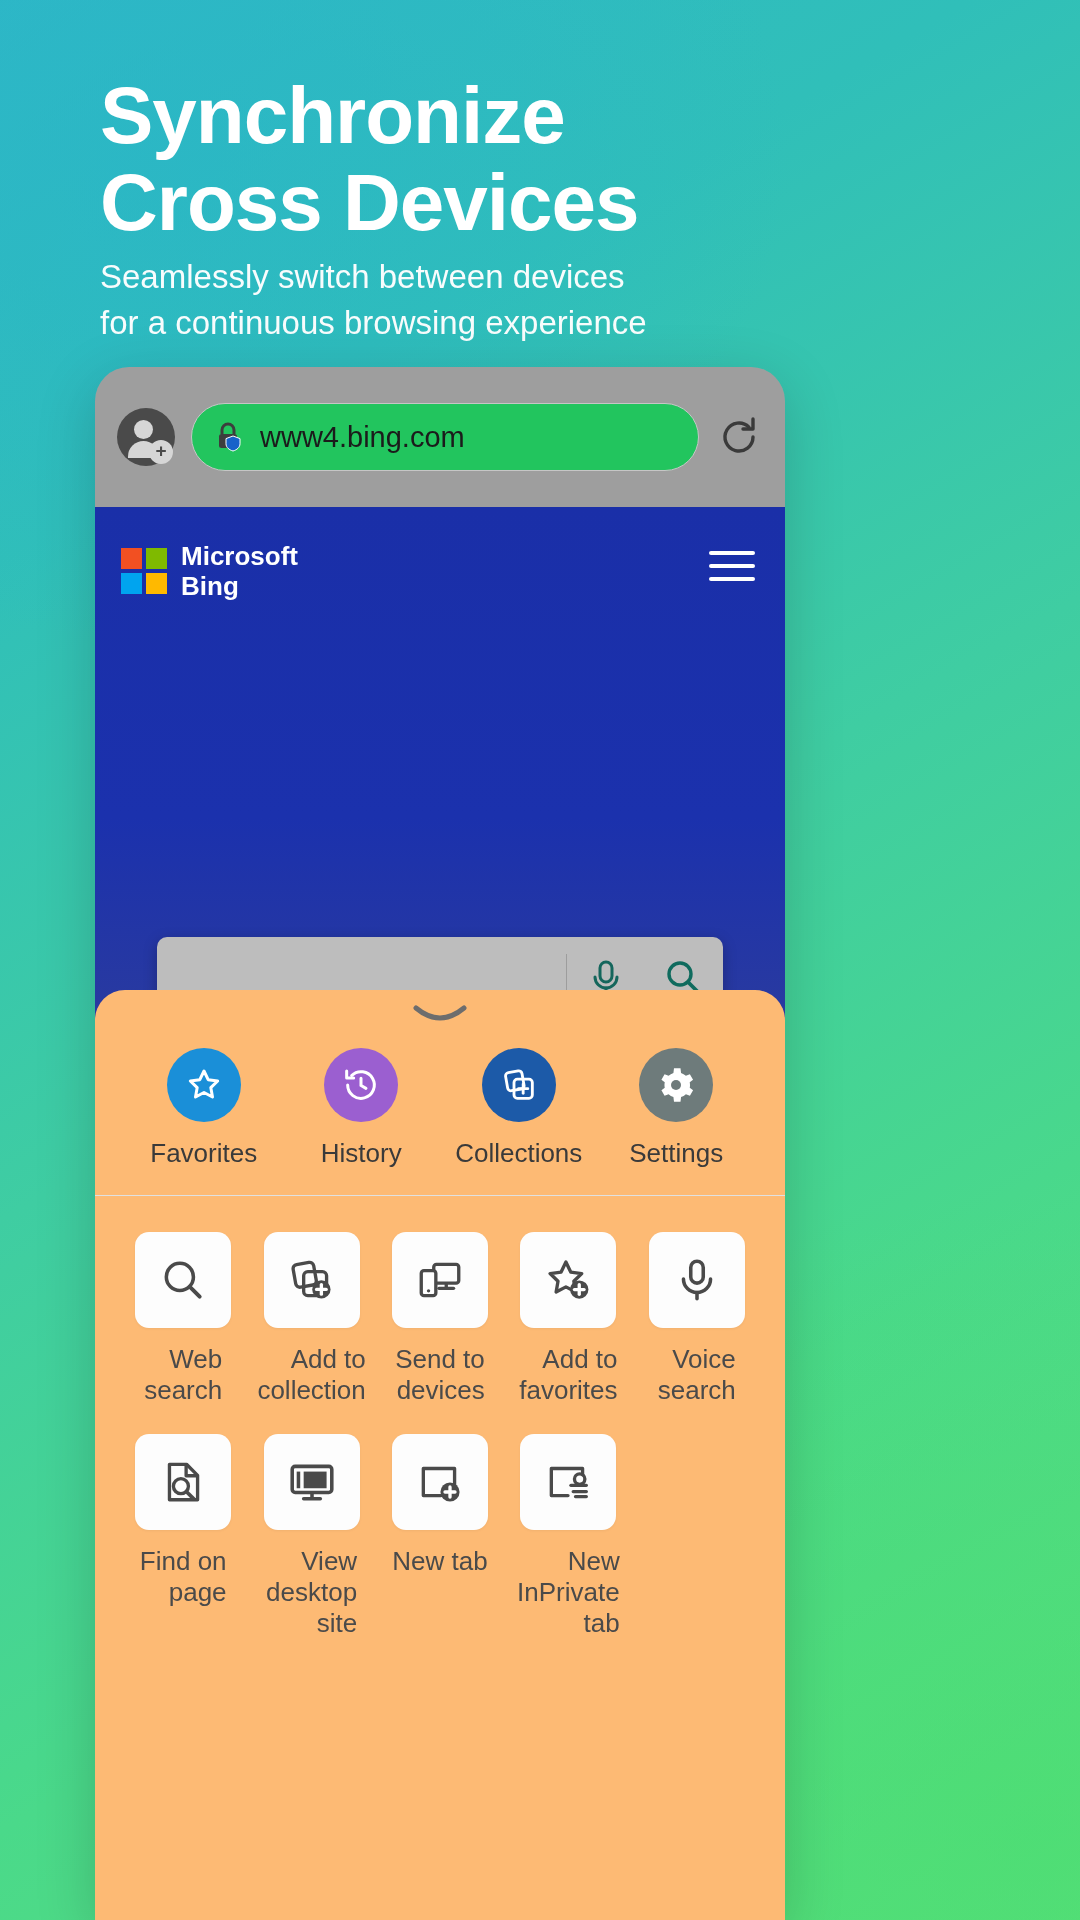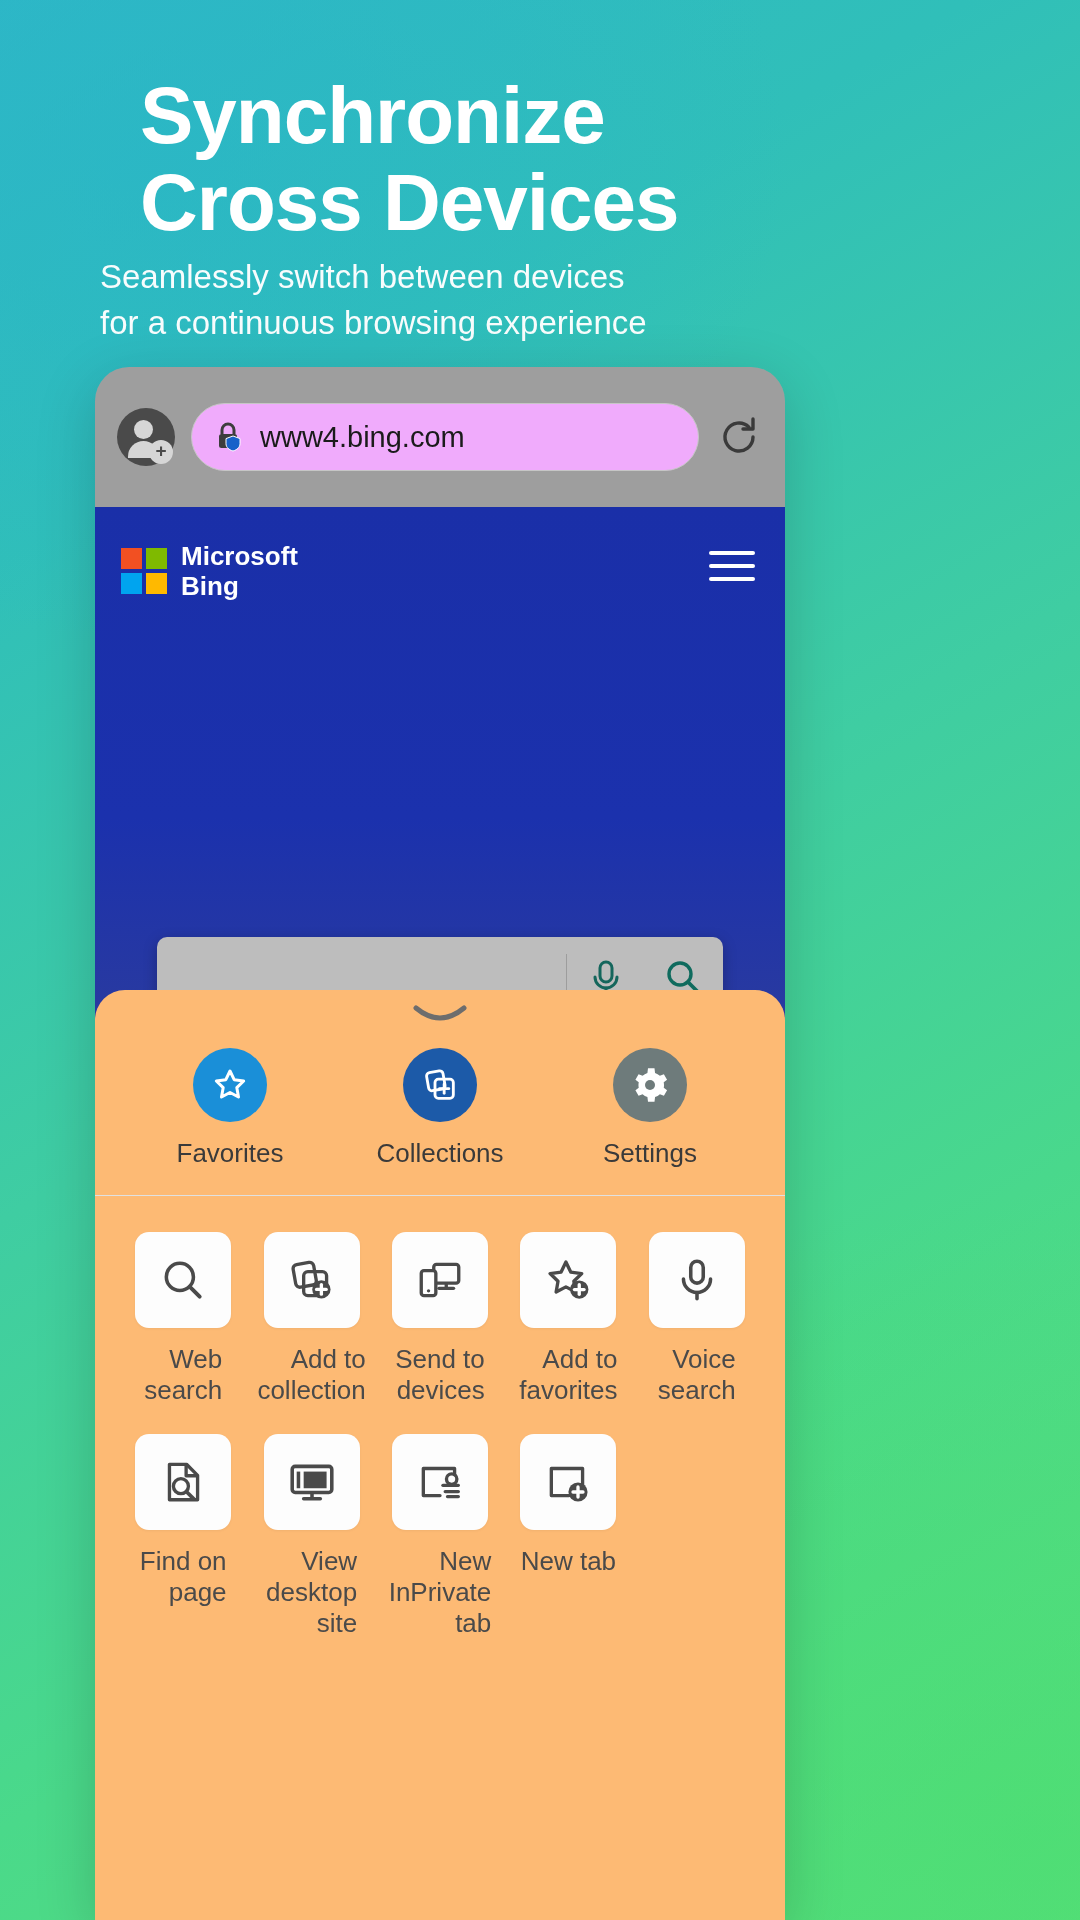--- a/index.html
+++ b/index.html
@@ -15,21 +15,20 @@
       radial-gradient(900px 700px at 15% 8%, rgba(40,180,200,.55), rgba(40,180,200,0) 70%),
       radial-gradient(1000px 900px at 95% 95%, rgba(70,220,110,.55), rgba(70,220,110,0) 70%);
     pointer-events:none;
   }
 
   
   .hero { position:absolute; left:100px; top:72px; width:880px; }
   .hero h1 {
     color:#fff; font-size:80px; line-height:87px; font-weight:700;
     letter-spacing:-1px;
-    margin-left:40px;
   }
   .hero p {
     color:#ffffff; font-size:33px; line-height:46px; font-weight:400;
     margin-top:8px; opacity:.97;
   }
 
   
   .phone {
     position:absolute; left:95px; top:367px; width:690px; height:1553px;
     border-radius:34px 34px 0 0; overflow:hidden;
@@ -46,21 +45,21 @@
     width:58px; height:58px; border-radius:50%; background:#4a4a4a;
     flex:0 0 58px; position:relative;
   }
   .avatar .head { position:absolute; left:17px; top:12px; width:19px; height:19px; border-radius:50%; background:#d6d6d6; }
   .avatar .body { position:absolute; left:11px; top:33px; width:31px; height:17px; border-radius:16px 16px 0 0; background:#d6d6d6; }
   .avatar .plus {
     position:absolute; right:2px; bottom:2px; width:24px; height:24px; border-radius:50%;
     background:#d6d6d6; color:#4a4a4a; font-size:19px; line-height:22px; text-align:center; font-weight:700;
   }
   .urlbar {
-    flex:1; height:68px; background:#f0abfc; border:1.5px solid #c6c6c6;
+    flex:1; height:68px; background:#22c55e; border:1.5px solid #c6c6c6;
     border-radius:34px; display:flex; align-items:center; padding:4px 24px; gap:14px;
   }
   .lock-ico { position:relative; width:30px; height:32px; flex:0 0 30px; }
   .url-text { font-size:29px; color:#1b1b1b; }
   .reload { width:48px; height:48px; flex:0 0 48px; }
 
   
   .page { height:1413px; position:relative; background:#12239e; }
   .sky {
     position:absolute; inset:0;
@@ -222,20 +221,30 @@
     <div class="quick-row">
       <div class="quick">
         <span class="bubble" style="background:#1a8fd8">
           <svg width="40" height="40" viewBox="0 0 24 24">
               <path d="M12 3.6l2.5 5.2 5.7.8-4.1 4 1 5.6-5.1-2.7-5.1 2.7 1-5.6-4.1-4 5.7-.8z" fill="none" stroke="#fff" stroke-width="1.8" stroke-linejoin="round"></path>
             </svg>
         </span>
         <span class="qlabel">Favorites</span>
       </div>
       <div class="quick">
+        <span class="bubble" style="background:#9b5fd0">
+          <svg width="40" height="40" viewBox="0 0 24 24">
+            <path d="M4 12a8 8 0 1 0 2.4-5.7" fill="none" stroke="#fff" stroke-width="1.8" stroke-linecap="round"></path>
+            <path d="M3.4 3.6v4.2h4.2" fill="none" stroke="#fff" stroke-width="1.8" stroke-linecap="round" stroke-linejoin="round"></path>
+            <path d="M12 8v4.3l3 1.7" fill="none" stroke="#fff" stroke-width="1.8" stroke-linecap="round"></path>
+          </svg>
+        </span>
+        <span class="qlabel">History</span>
+      </div>
+      <div class="quick">
         <span class="bubble" style="background:#1c5aa8">
           <svg width="40" height="40" viewBox="0 0 24 24">
             <rect x="4.5" y="4" width="10" height="11" rx="2" transform="rotate(-10 9.5 9.5)" fill="none" stroke="#fff" stroke-width="1.7"></rect>
             <rect x="9" y="8.5" width="11" height="11.5" rx="2" fill="none" stroke="#fff" stroke-width="1.7"></rect>
             <line x1="14.5" y1="11.4" x2="14.5" y2="17" stroke="#fff" stroke-width="1.7" stroke-linecap="round"></line>
             <line x1="11.7" y1="14.2" x2="17.3" y2="14.2" stroke="#fff" stroke-width="1.7" stroke-linecap="round"></line>
           </svg>
         </span>
         <span class="qlabel">Collections</span>
       </div>
@@ -333,36 +342,36 @@
             <line x1="8" y1="20" x2="16" y2="20" stroke="#4a4a4a" stroke-width="1.7" stroke-linecap="round"></line>
             <line x1="12" y1="17" x2="12" y2="20" stroke="#4a4a4a" stroke-width="1.7"></line>
           </svg>
         </span>
         <span class="tlabel">View<br>desktop<br>site</span>
       </div>
 
       <div class="tile">
         <span class="tbox">
           <svg width="50" height="50" viewBox="0 0 24 24">
+            <path d="M4 5.5h15v8.5M4 5.5v13h8.5" fill="none" stroke="#4a4a4a" stroke-width="1.6" stroke-linecap="round" stroke-linejoin="round"></path>
+            <circle cx="16.8" cy="16.8" r="4.6" fill="#4a4a4a"></circle>
+            <line x1="16.8" y1="14.4" x2="16.8" y2="19.2" stroke="#fff" stroke-width="1.6" stroke-linecap="round"></line>
+            <line x1="14.4" y1="16.8" x2="19.2" y2="16.8" stroke="#fff" stroke-width="1.6" stroke-linecap="round"></line>
+          </svg>
+        </span>
+        <span class="tlabel">New tab</span>
+      </div>
+
+      <div class="tile">
+        <span class="tbox">
+          <svg width="50" height="50" viewBox="0 0 24 24">
             <path d="M4 5.5h15v3M4 5.5v13h8" fill="none" stroke="#4a4a4a" stroke-width="1.6" stroke-linecap="round" stroke-linejoin="round"></path>
             <circle cx="17.6" cy="10.6" r="2.5" fill="none" stroke="#4a4a4a" stroke-width="1.6"></circle>
             <line x1="13.4" y1="13.6" x2="20.8" y2="13.6" stroke="#4a4a4a" stroke-width="1.6" stroke-linecap="round"></line>
             <path d="M14.5 16.6h6.3M15.6 19h5.2" fill="none" stroke="#4a4a4a" stroke-width="1.6" stroke-linecap="round"></path>
           </svg>
         </span>
         <span class="tlabel">New<br>InPrivate<br>tab</span>
       </div>
-
-      <div class="tile">
-        <span class="tbox">
-          <svg width="50" height="50" viewBox="0 0 24 24">
-            <path d="M4 5.5h15v8.5M4 5.5v13h8.5" fill="none" stroke="#4a4a4a" stroke-width="1.6" stroke-linecap="round" stroke-linejoin="round"></path>
-            <circle cx="16.8" cy="16.8" r="4.6" fill="#4a4a4a"></circle>
-            <line x1="16.8" y1="14.4" x2="16.8" y2="19.2" stroke="#fff" stroke-width="1.6" stroke-linecap="round"></line>
-            <line x1="14.4" y1="16.8" x2="19.2" y2="16.8" stroke="#fff" stroke-width="1.6" stroke-linecap="round"></line>
-          </svg>
-        </span>
-        <span class="tlabel">New tab</span>
-      </div>
     </div>
 
   </div>
 </div>
 
 </body></html>

